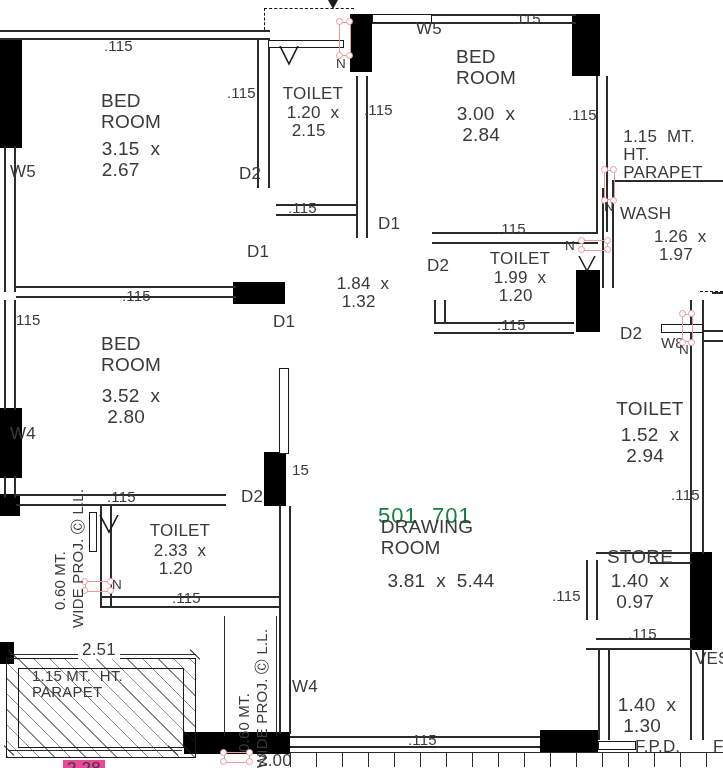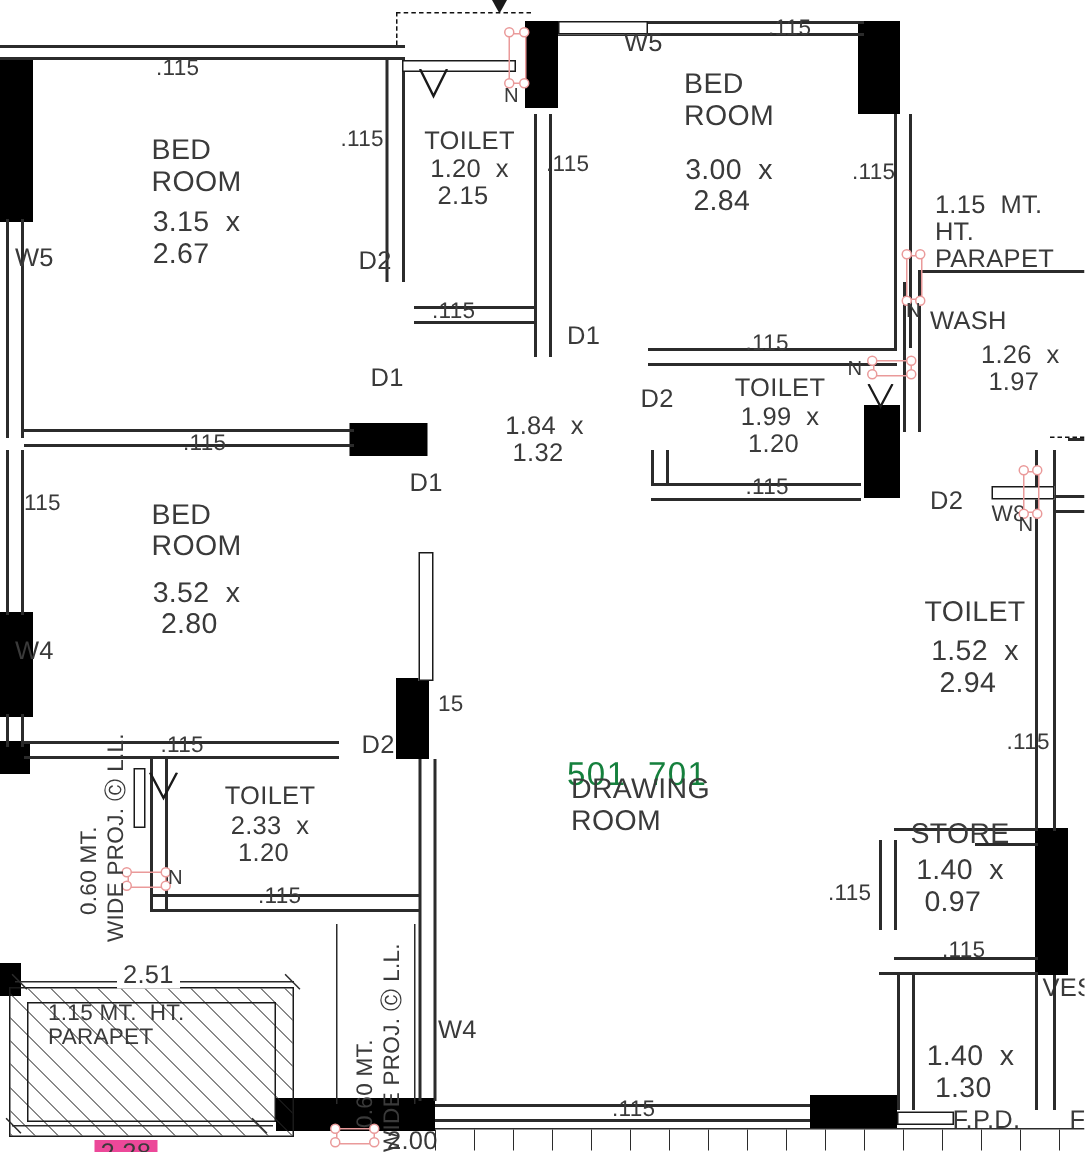--- a/index.html
+++ b/index.html
@@ -183,33 +183,34 @@
 
   <div class="thinline" style="left:16px; top:494px;width:210px;height:1.6px;"></div>
   <div class="thinline" style="left:16px; top:504px;width:210px;height:1.6px;"></div>
   <div class="wall" style="left:279px;top:368px;width:10px;height:86px;"></div>
 
   <span class="lbl big ctr" style="left:131px;top:333px;">BED
 ROOM</span>
   <span class="lbl big ctr" style="left:131px;top:385px;">3.52  x
  2.80</span>
   <span class="lbl sm" style="left:122px;top:288px;">.115</span>
-  <span class="lbl sm" style="left:16px;top:328px;">115</span>
+  <span class="lbl sm" style="left:16px;top:312px;">115</span>
   <span class="lbl sm" style="left:107px;top:489px;">.115</span>
   <span class="lbl sm" style="left:292px;top:462px;">15</span>
   <span class="lbl" style="left:10px;top:425px;">W4</span>
   <span class="lbl" style="left:273px;top:313px;">D1</span>
   <span class="lbl" style="left:241px;top:488px;">D2</span>
 
   <span class="lbl ctr" style="left:363px;top:275px;">1.84  x
  1.32</span>
 
   <span class="lbl red" style="left:378px;top:507px;font-size:22px;letter-spacing:1px;">501  701</span>
   <span class="lbl big ctr" style="left:427px;top:516px;">DRAWING
 ROOM</span>
+  <span class="lbl big ctr" style="left:441px;top:570px;">3.81  x  5.44</span>
 
   <div class="thinline" style="left:279px;top:506px;width:1.6px;height:228px;"></div>
   <div class="thinline" style="left:289px;top:506px;width:1.6px;height:228px;"></div>
   <div class="thinline" style="left:290px;top:736px;width:250px;height:1.6px;"></div>
   <div class="thinline" style="left:290px;top:746px;width:250px;height:1.6px;"></div>
   <span class="lbl sm" style="left:408px;top:732px;">.115</span>
 
   <div class="thinline" style="left:690px;top:300px;width:1.6px;height:254px;"></div>
   <div class="thinline" style="left:702px;top:300px;width:1.6px;height:254px;"></div>
   <span class="lbl big ctr" style="left:650px;top:398px;">TOILET</span>

